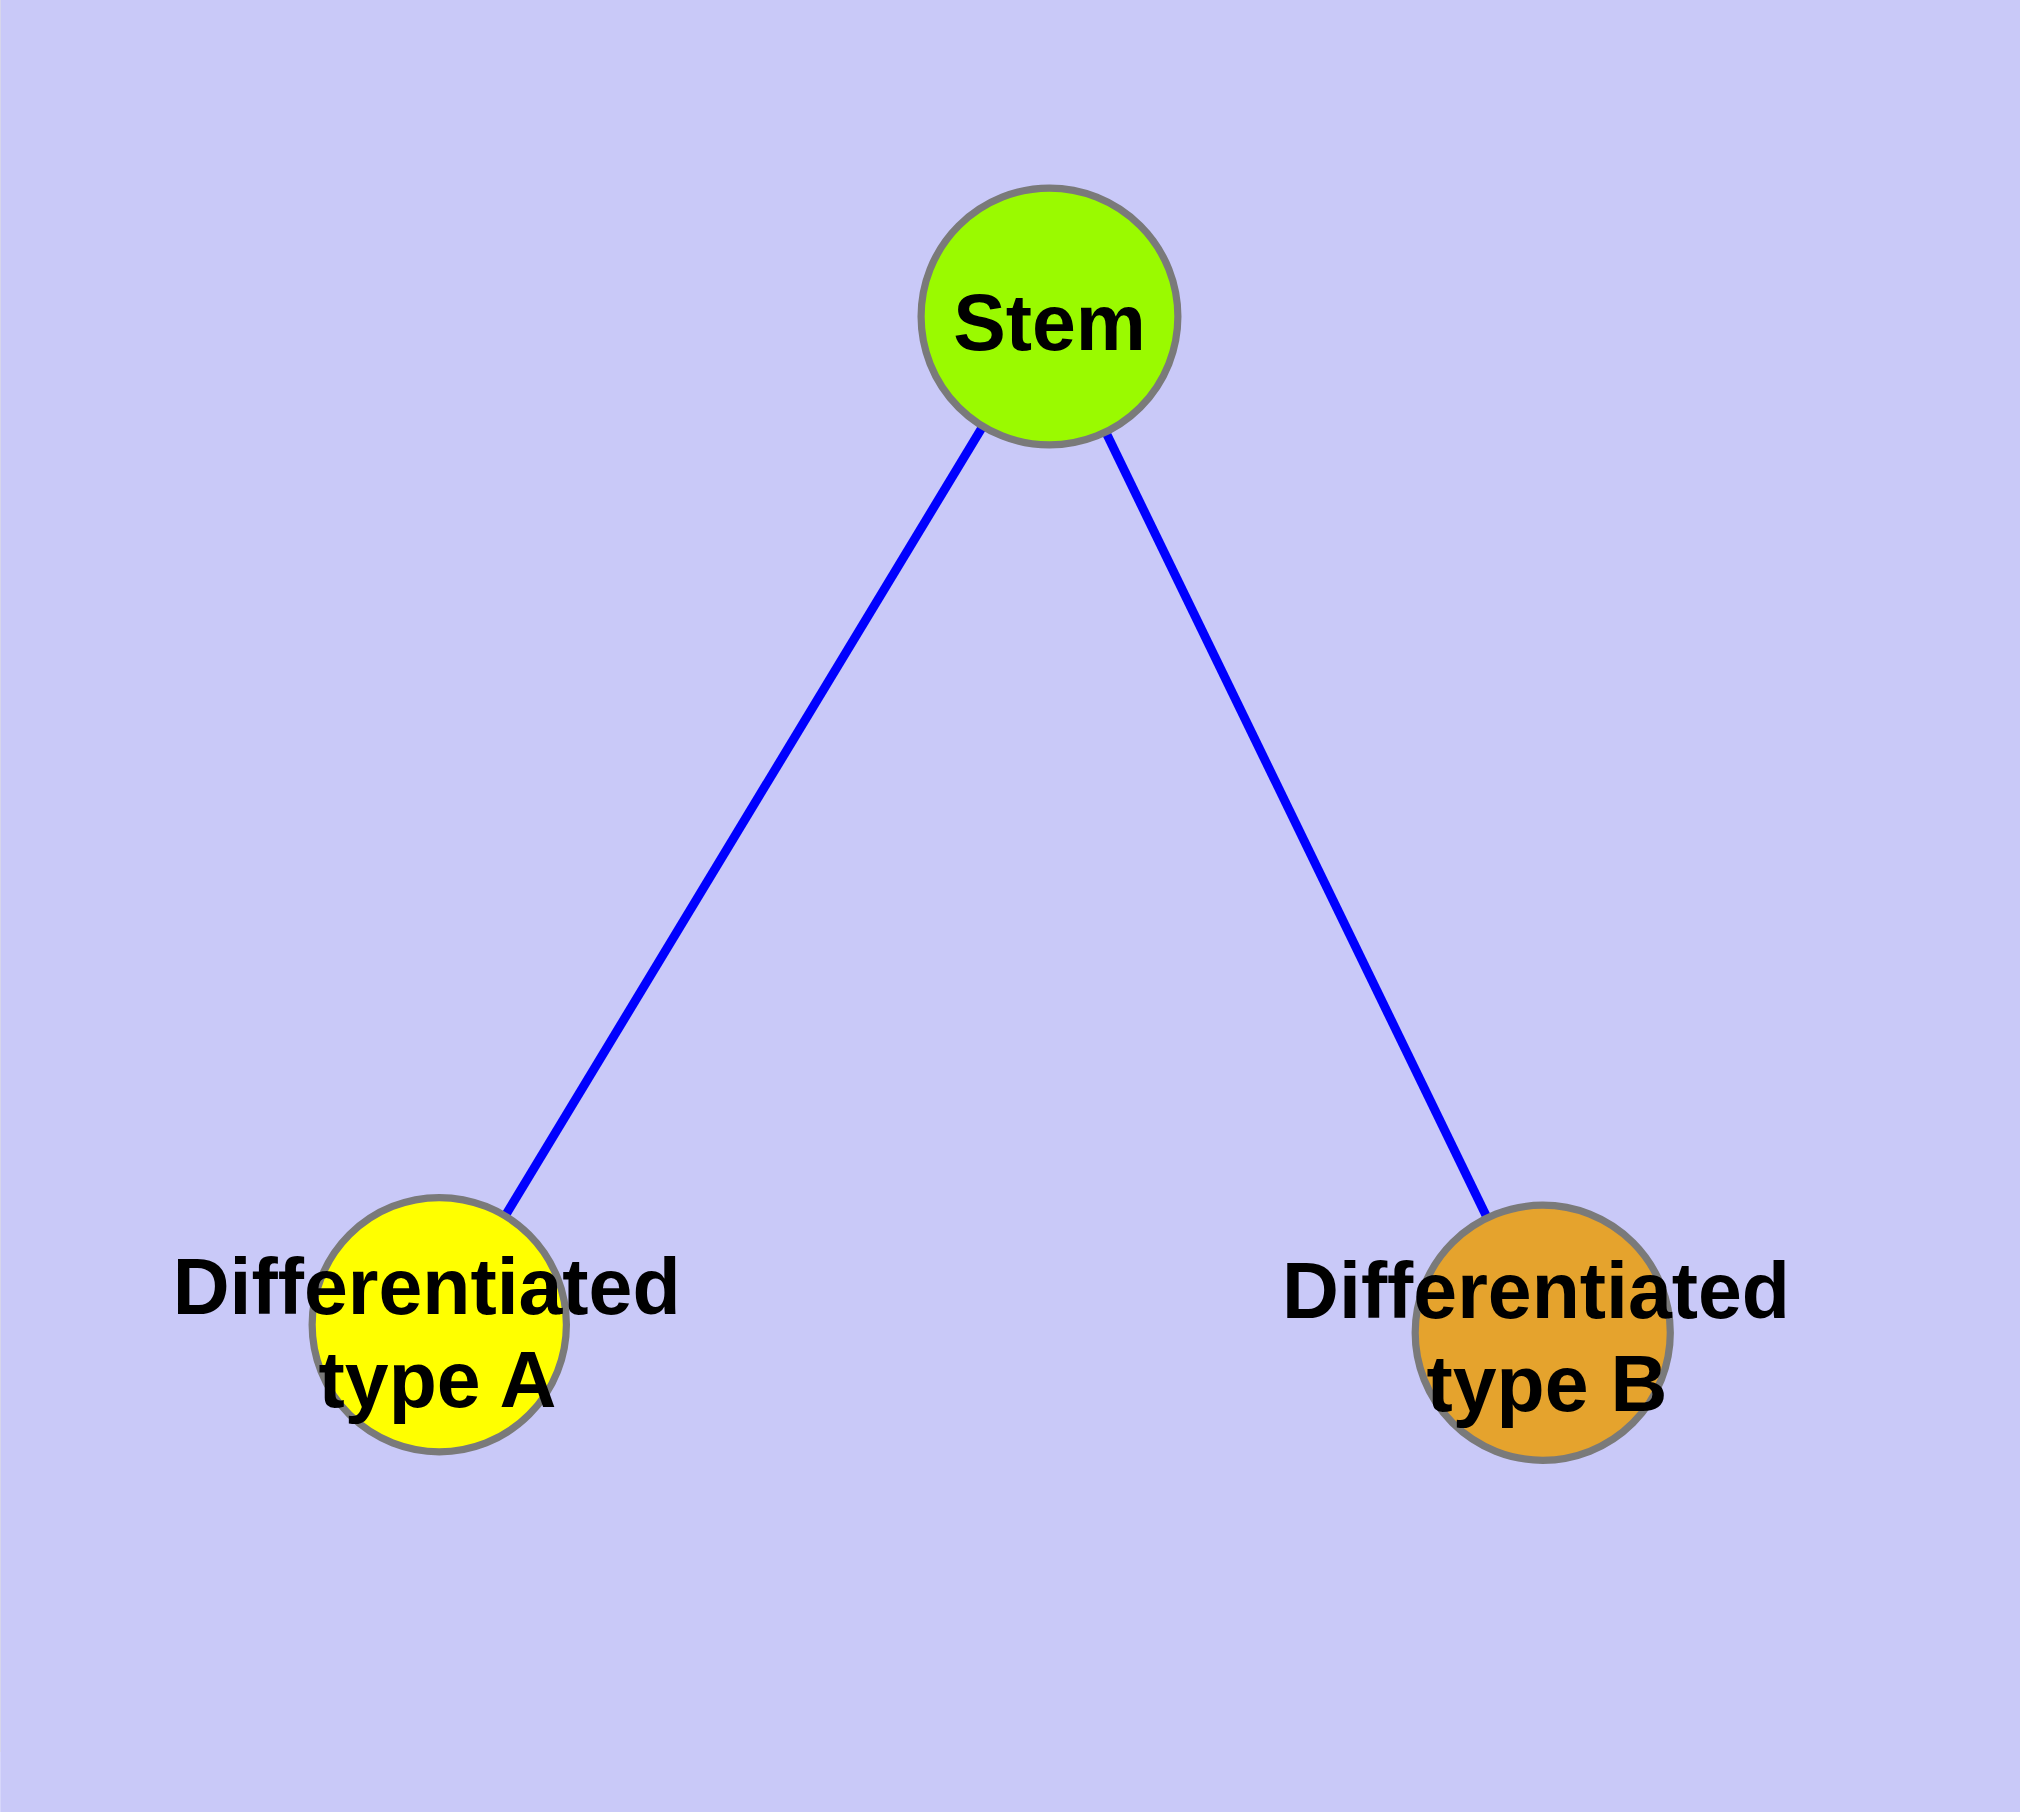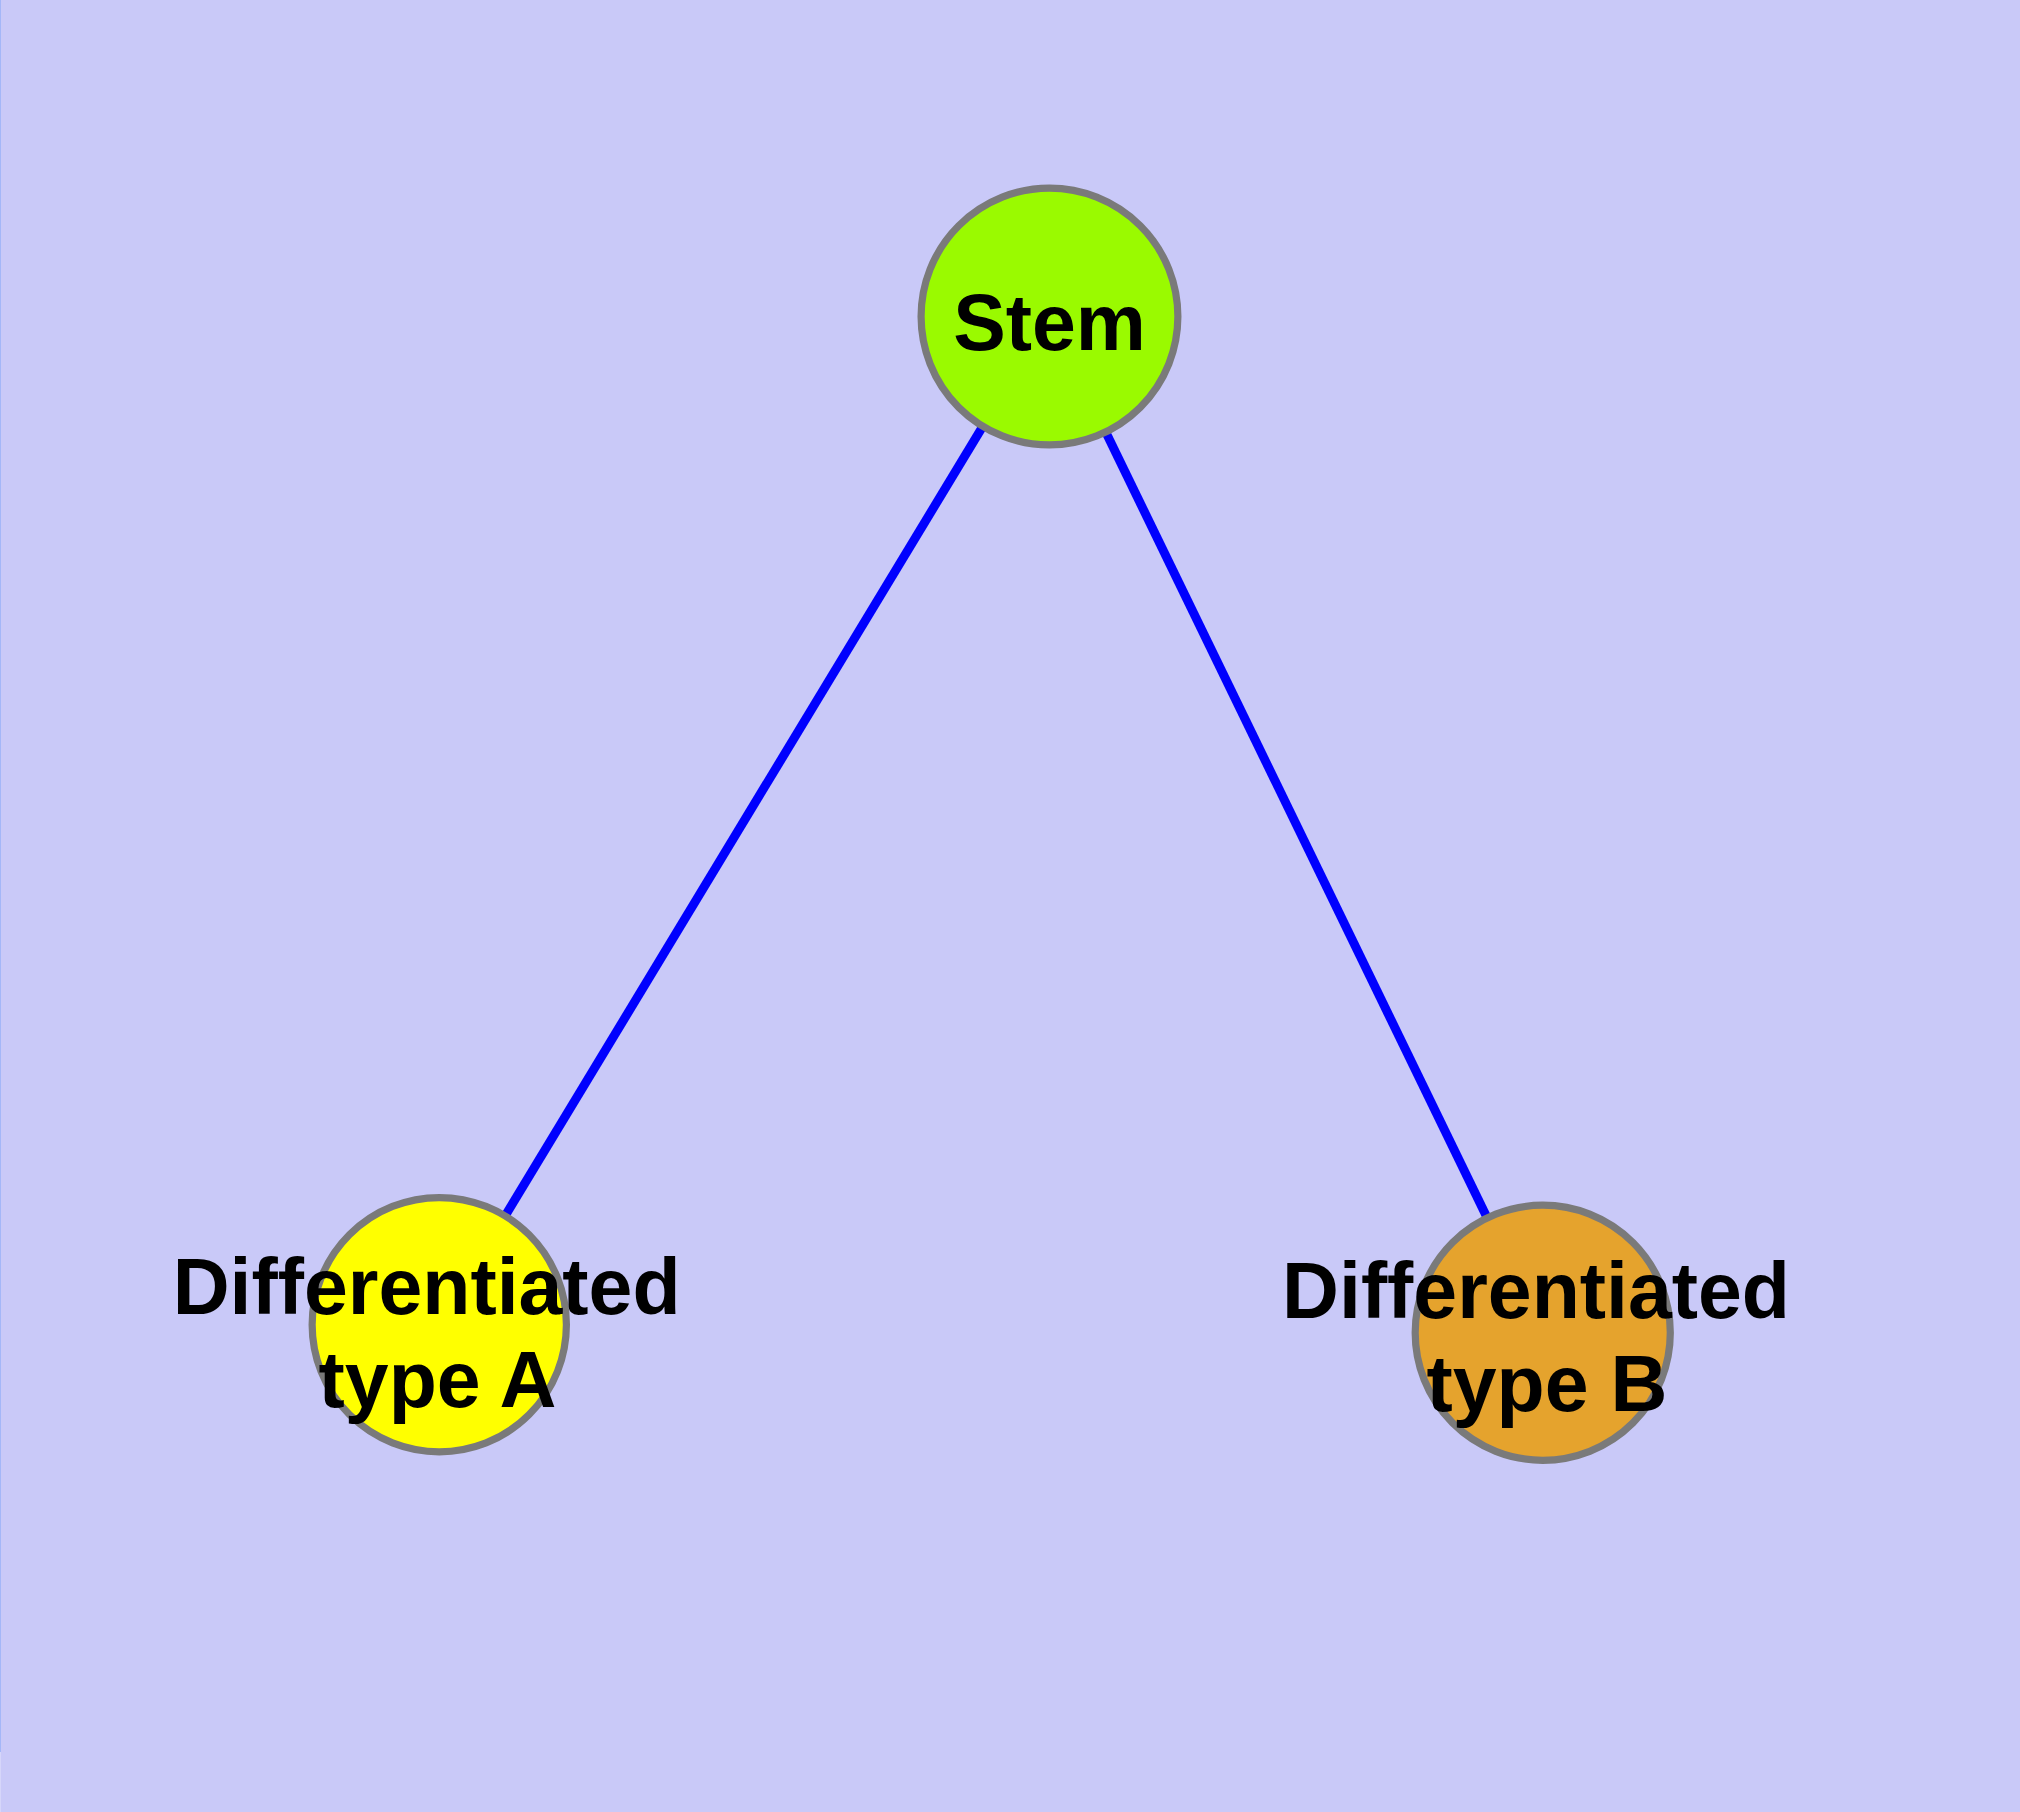--- a/index.html
+++ b/index.html
@@ -7,21 +7,21 @@
     padding: 0;
     width: 2021px;
     height: 1812px;
     overflow: hidden;
     font-family: "Liberation Sans", sans-serif;
   }
   .canvas-wrap {
     position: relative;
     width: 2021px;
     height: 1752px;
-    background: #3b82f6;
+    background: #fef9c3;
   }
   svg.graph {
     display: block;
     width: 2021px;
     height: 1812px;
   }
   .edge {
     stroke-width: 10.5;
     fill: none;
     stroke-linecap: butt;

